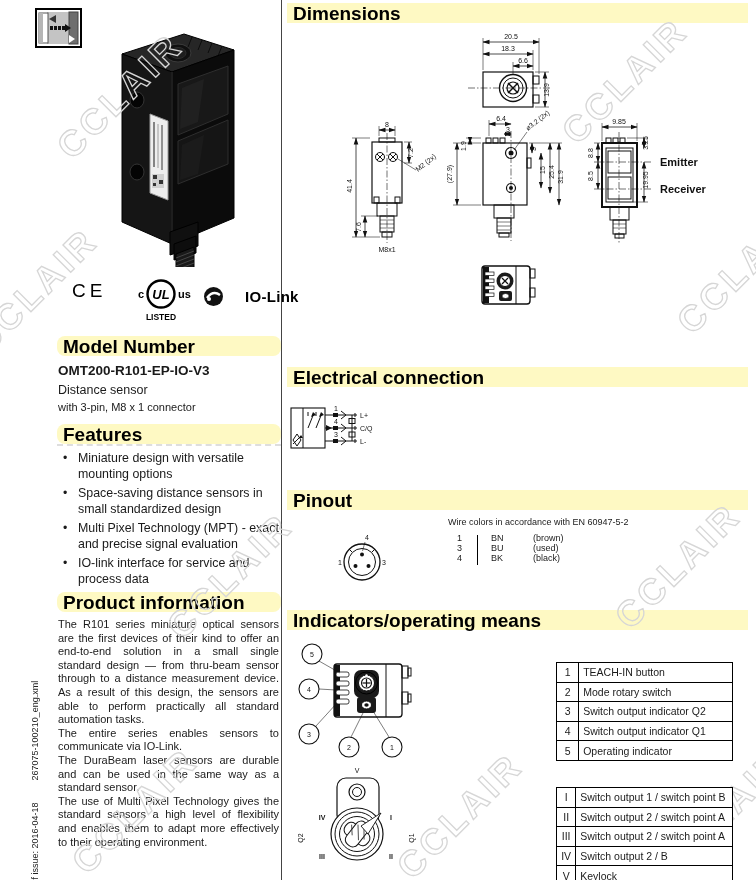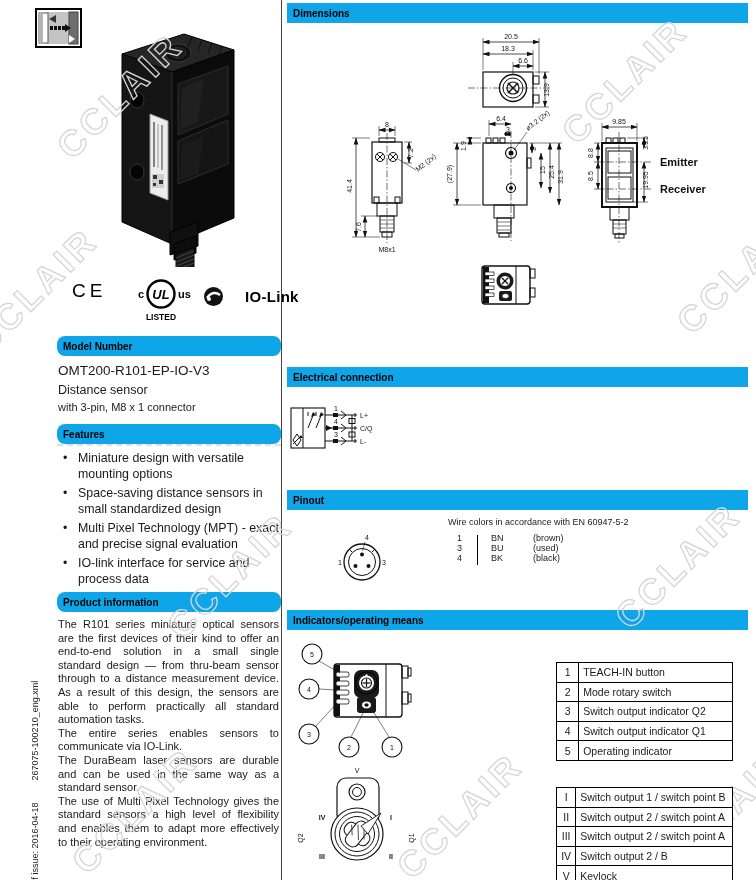--- a/index.html
+++ b/index.html
@@ -1,27 +1,27 @@
 <!DOCTYPE html>
 <html><head>
 <meta charset="utf-8">
 <style>
   html,body{margin:0;padding:0;}
   body{width:756px;height:880px;overflow:hidden;position:relative;background:#fff;
        font-family:"Liberation Sans",sans-serif;color:#1a1a1a;}
   .abs{position:absolute;}
-  .bar{position:absolute;height:17px;background:#0ea5e9;color:#000;
-       font-weight:bold;font-size:10px;line-height:17px;padding:2px 6px 1px 6px;}
+  .bar{position:absolute;height:17px;background:#fef9c3;color:#000;
+       font-weight:bold;font-size:19px;line-height:17px;padding:2px 6px 1px 6px;}
   .bar-left{left:57px;width:212px;border-radius:8px;}
   .bar-right{left:287px;width:449px;}
   .divider{position:absolute;left:281px;top:0;width:1px;height:880px;background:#444;}
   .dashline{position:absolute;left:57px;top:444px;width:224px;border-top:2px dashed #dedede;}
   .wm{position:absolute;font-size:36px;font-weight:bold;letter-spacing:4px;color:transparent;
       -webkit-text-stroke:1.3px #d6d6d6;transform:rotate(-45deg);pointer-events:none;z-index:1;}
-  .model-number{position:absolute;left:58px;top:363px;font-size:13.5px;font-weight:normal;}
+  .model-number{position:absolute;left:58px;top:363px;font-size:13.5px;font-weight:bold;}
   .model-sub{position:absolute;left:58px;top:383px;font-size:12.5px;}
   .model-conn{position:absolute;left:58px;top:401px;font-size:11px;text-align:center;}
   ul.features{position:absolute;left:58px;top:450px;width:222px;margin:0;padding:0;list-style:none;}
   ul.features li{position:relative;font-size:12.4px;line-height:16px;margin:0 0 3px 0;padding-left:20px;}
   ul.features li::before{content:"•";position:absolute;left:5px;top:0;}
   .pinfo{position:absolute;left:58px;top:618px;width:221px;}
   .pinfo p{margin:0;font-size:11px;line-height:13.6px;text-align:justify;}
   .sidenote{position:absolute;left:30px;top:906px;transform:rotate(-90deg);transform-origin:0 0;
             white-space:nowrap;font-size:9px;color:#222;display:flex;gap:22px;}
   .dtable{position:absolute;border-collapse:collapse;background:#fff;z-index:2;}

